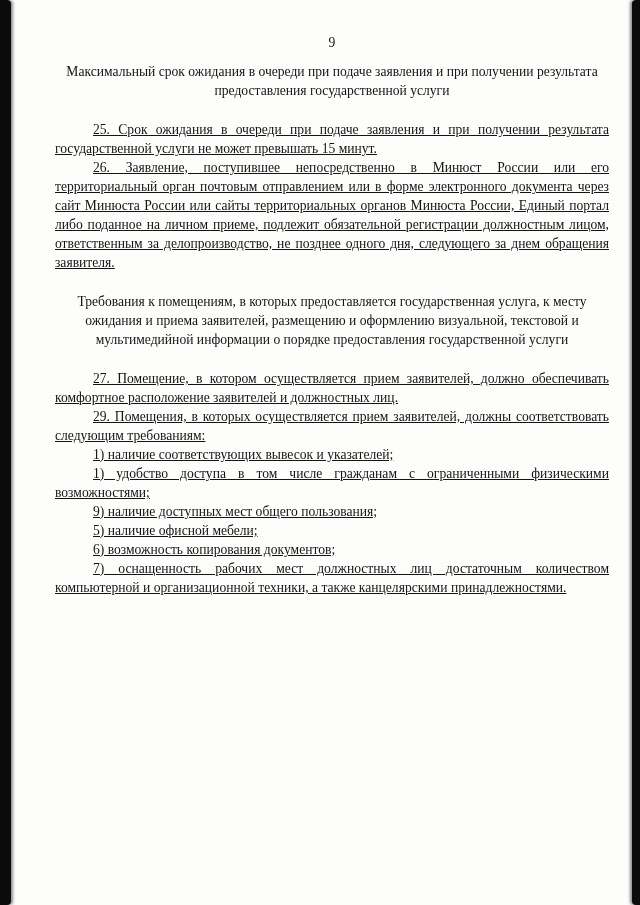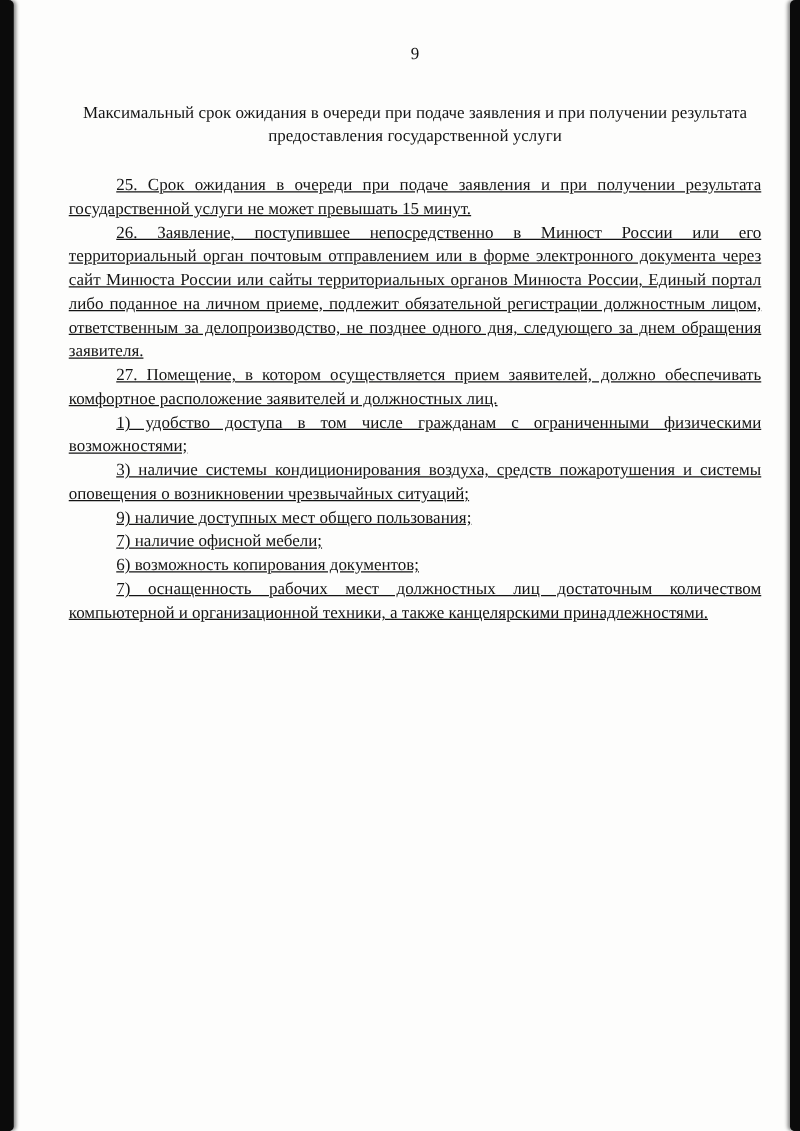--- a/index.html
+++ b/index.html
@@ -43,42 +43,44 @@
   }
   .page-number {
     text-align: center;
     margin: 0 0 10px 0;
   }
   .heading {
     text-align: center;
     margin: 20px 10px;
   }
   .doc-body .heading:first-child {
-    margin-top: 28px;
+    margin-top: 10px;
   }
   .para {
     margin: 0;
     text-align: justify;
     text-indent: 38px;
     text-decoration: underline;
   }
 </style>
 </head>
 <body>
 
 <div class="scan-edge left"></div>
 <div class="scan-edge right"></div>
 
 <div class="page-content">
   <div class="page-number">9</div>
   <div class="doc-body">
       <div class="heading">Максимальный срок ожидания в очереди при подаче заявления и при получении результата предоставления государственной услуги</div>
       <p class="para">25. Срок ожидания в очереди при подаче заявления и при получении результата государственной услуги не может превышать 15 минут.</p>
       <p class="para">26. Заявление, поступившее непосредственно в Минюст России или его территориальный орган почтовым отправлением или в форме электронного документа через сайт Минюста России или сайты территориальных органов Минюста России, Единый портал либо поданное на личном приеме, подлежит обязательной регистрации должностным лицом, ответственным за делопроизводство, не позднее одного дня, следующего за днем обращения заявителя.</p>
+      <div class="heading">Требования к помещениям, в которых предоставляется государственная услуга, к месту ожидания и приема заявителей, размещению и оформлению визуальной, текстовой и мультимедийной информации о порядке предоставления государственной услуги</div>
       <p class="para">27. Помещение, в котором осуществляется прием заявителей, должно обеспечивать комфортное расположение заявителей и должностных лиц.</p>
+      <p class="para">29. Помещения, в которых осуществляется прием заявителей, должны соответствовать следующим требованиям:</p>
+      <p class="para">1) наличие соответствующих вывесок и указателей;</p>
       <p class="para">1) удобство доступа в том числе гражданам с ограниченными физическими возможностями;</p>
-      <p class="para">3) наличие системы кондиционирования воздуха, средств пожаротушения и системы оповещения о возникновении чрезвычайных ситуаций;</p>
       <p class="para">9) наличие доступных мест общего пользования;</p>
-      <p class="para">7) наличие офисной мебели;</p>
+      <p class="para">5) наличие офисной мебели;</p>
       <p class="para">6) возможность копирования документов;</p>
       <p class="para">7) оснащенность рабочих мест должностных лиц достаточным количеством компьютерной и организационной техники, а также канцелярскими принадлежностями.</p>
     </div>
 </div>
 
 </body></html>

